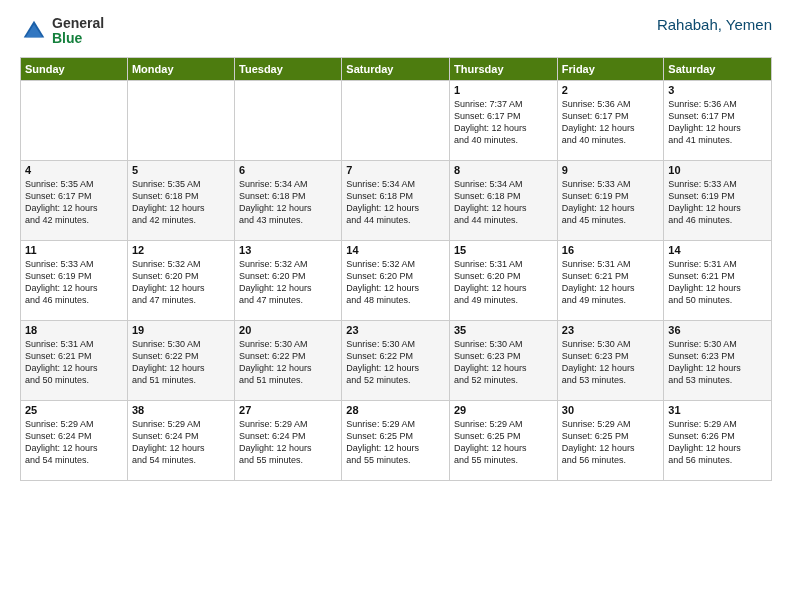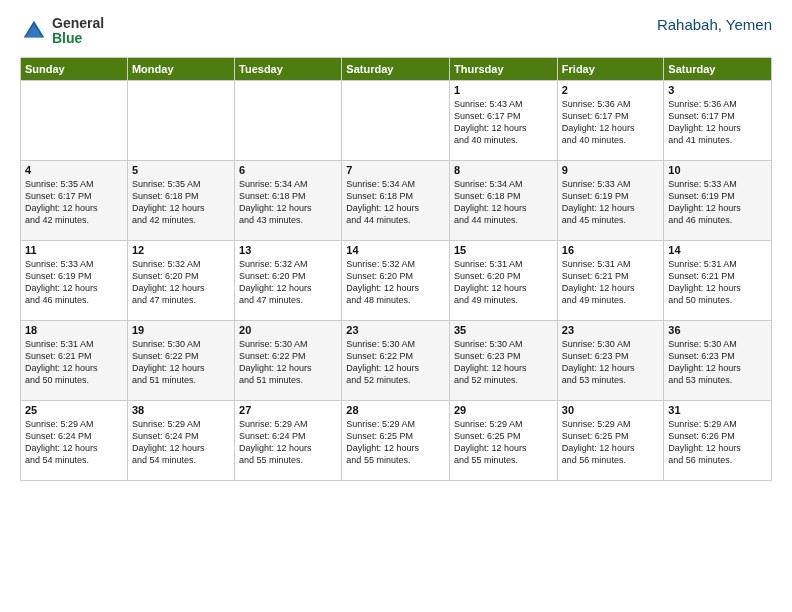--- a/index.html
+++ b/index.html
@@ -130,21 +130,21 @@
       </tr>
     </thead>
     <tbody id="calendar-body">
     <tr>
           <td class="empty"></td>
           <td class="empty"></td>
           <td class="empty"></td>
           <td class="empty"></td>
           <td>
             <div class="day-num">1</div>
-            <div class="day-info" style="white-space: pre-line;">Sunrise: 5:43 AM
+            <div class="day-info" style="white-space: pre-line;">Sunrise: 7:37 AM
 Sunset: 6:17 PM
 Daylight: 12 hours
 and 40 minutes.</div>
           </td>
           <td>
             <div class="day-num">2</div>
             <div class="day-info" style="white-space: pre-line;">Sunrise: 5:36 AM
 Sunset: 6:17 PM
 Daylight: 12 hours
 and 40 minutes.</div>

